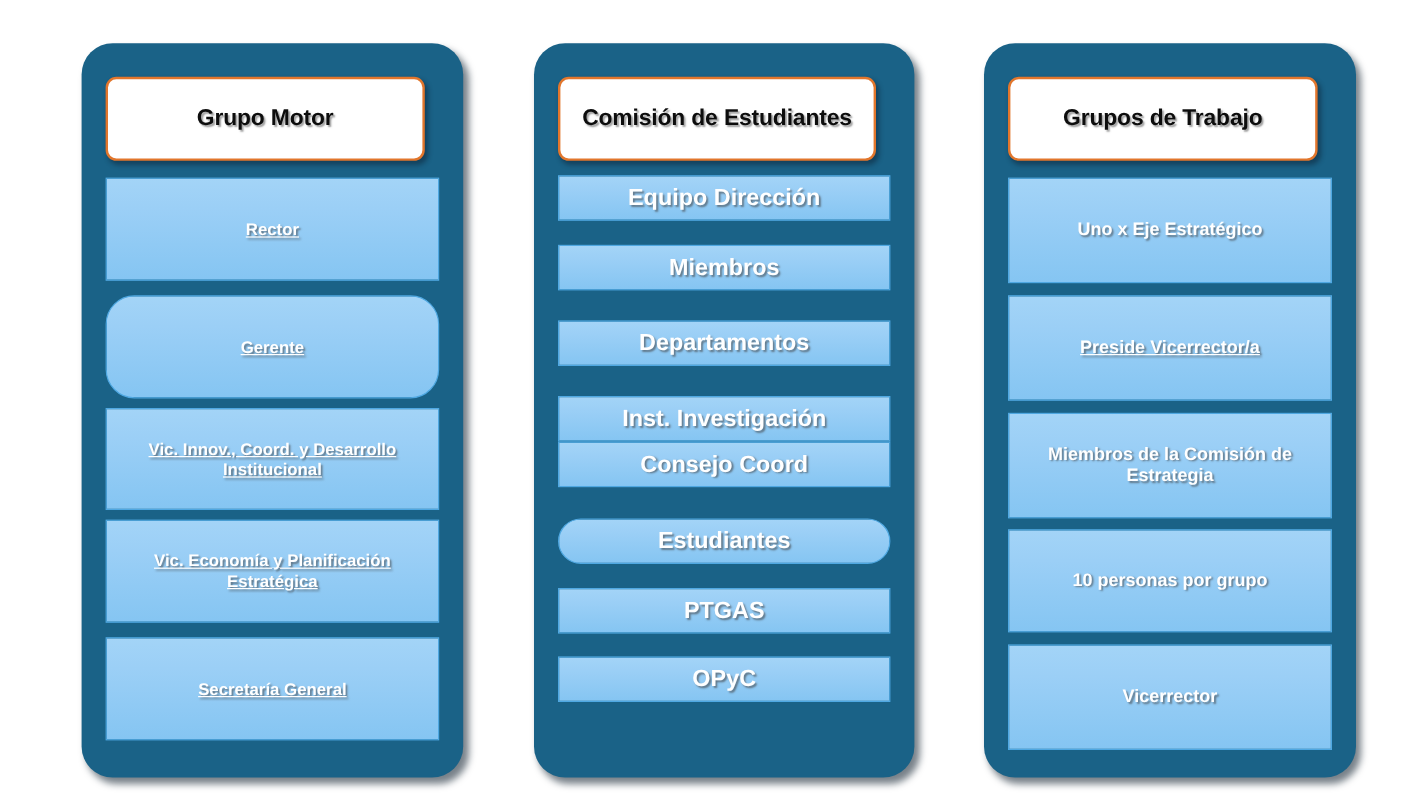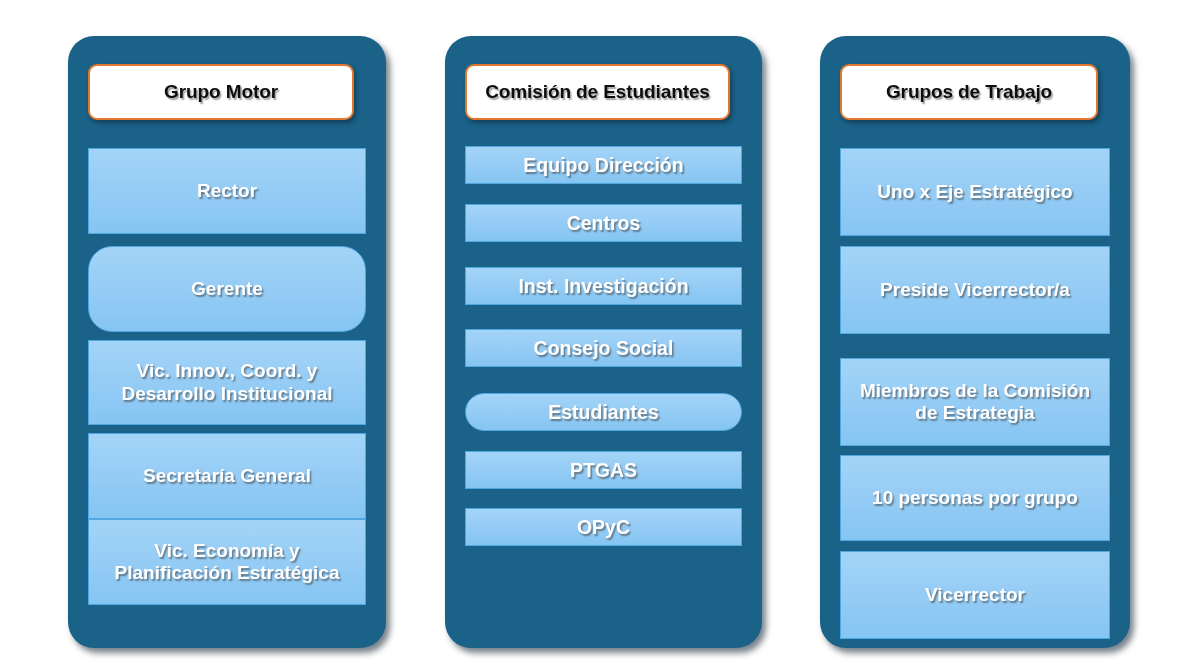--- a/index.html
+++ b/index.html
@@ -34,21 +34,21 @@
   .col-1 { left: 68px;  top: 36px; width: 318px; height: 612px; }
   .col-2 { left: 445px; top: 36px; width: 317px; height: 612px; }
   .col-3 { left: 820px; top: 36px; width: 310px; height: 612px; }
 
   
   .col-header {
     position: absolute;
     left: 20px;
     right: 32px;
     top: 28px;
-    height: 56px;
+    height: 70px;
     background: #ffffff;
     border: 2px solid #E2762C;
     border-radius: 9px;
     display: flex;
     align-items: center;
     justify-content: center;
     box-sizing: border-box;
     box-shadow: 2px 3px 4px rgba(10, 25, 40, 0.45);
   }
   .col-header .title {
@@ -82,73 +82,74 @@
     justify-content: center;
     color: #ffffff;
     font-weight: bold;
     text-align: center;
     line-height: 1.18;
     padding: 2px 6px;
     text-shadow: 1.5px 1.5px 1.6px rgba(70, 75, 80, 0.65);
   }
 
   
-  .col-1 .item { font-size: 19px; }
+  .col-1 .item { font-size: 14px; text-decoration: underline; }
   .col-1 .item.i0 { flex: 0 0 86px; margin-bottom: 12px; }
   .col-1 .item.i1 { flex: 0 0 86px; margin-bottom: 8px; border-radius: 24px; }
   .col-1 .item.i2 { flex: 0 0 85px; margin-bottom: 8px; }
   .col-1 .item.i3 { flex: 0 0 86px; margin-bottom: 12px; }
   .col-1 .item.i4 { flex: 0 0 86px; margin-bottom: 0; }
 
   
   .col-2 .item { font-size: 19.5px; }
   .col-2 .item.i0 { flex: 0 0 38px; margin-bottom: 20px; }
   .col-2 .item.i1 { flex: 0 0 38px; margin-bottom: 25px; }
   .col-2 .item.i2 { flex: 0 0 38px; margin-bottom: 25px; }
-  .col-2 .item.i3 { flex: 0 0 38px; margin-bottom: 24px; }
+  .col-2 .item.i3 { flex: 0 0 38px; }
   .col-2 .item.i4 { flex: 0 0 38px; margin-bottom: 26px; }
   .col-2 .item.i5 { flex: 0 0 38px; margin-bottom: 20px; border-radius: 19px; }
   .col-2 .item.i6 { flex: 0 0 38px; margin-bottom: 19px; }
   .col-2 .item.i7 { flex: 0 0 38px; margin-bottom: 0; }
 
   
-  .col-3 .item { font-size: 19px; }
+  .col-3 .item { font-size: 15px; }
   .col-3 .item.i0 { flex: 0 0 88px; margin-bottom: 10px; }
-  .col-3 .item.i1 { flex: 0 0 88px; margin-bottom: 24px; }
+  .col-3 .item.i1 { flex: 0 0 88px; margin-bottom: 10px; text-decoration: underline; }
   .col-3 .item.i2 { flex: 0 0 88px; margin-bottom: 9px; }
   .col-3 .item.i3 { flex: 0 0 86px; margin-bottom: 10px; }
   .col-3 .item.i4 { flex: 0 0 88px; margin-bottom: 0; }
 </style>
 </head>
 <body>
 
 <div class="diagram">
 
   <div class="column col-1">
     <div class="col-header">
       <span class="title">Grupo Motor</span>
     </div>
     <div class="items">
       <div class="item i0">Rector</div>
       <div class="item i1">Gerente</div>
       <div class="item i2">Vic. Innov., Coord. y Desarrollo Institucional</div>
+      <div class="item i3">Vic. Economía y Planificación Estratégica</div>
       <div class="item i4">Secretaría General</div>
-      <div class="item i3">Vic. Economía y Planificación Estratégica</div>
     </div>
   </div>
 
   <div class="column col-2">
     <div class="col-header">
       <span class="title">Comisión de Estudiantes</span>
     </div>
     <div class="items">
       <div class="item i0">Equipo Dirección</div>
-      <div class="item i1">Centros</div>
+      <div class="item i1">Miembros</div>
+      <div class="item i2">Departamentos</div>
       <div class="item i3">Inst. Investigación</div>
-      <div class="item i4">Consejo Social</div>
+      <div class="item i4">Consejo Coord</div>
       <div class="item i5">Estudiantes</div>
       <div class="item i6">PTGAS</div>
       <div class="item i7">OPyC</div>
     </div>
   </div>
 
   <div class="column col-3">
     <div class="col-header">
       <span class="title">Grupos de Trabajo</span>
     </div>

